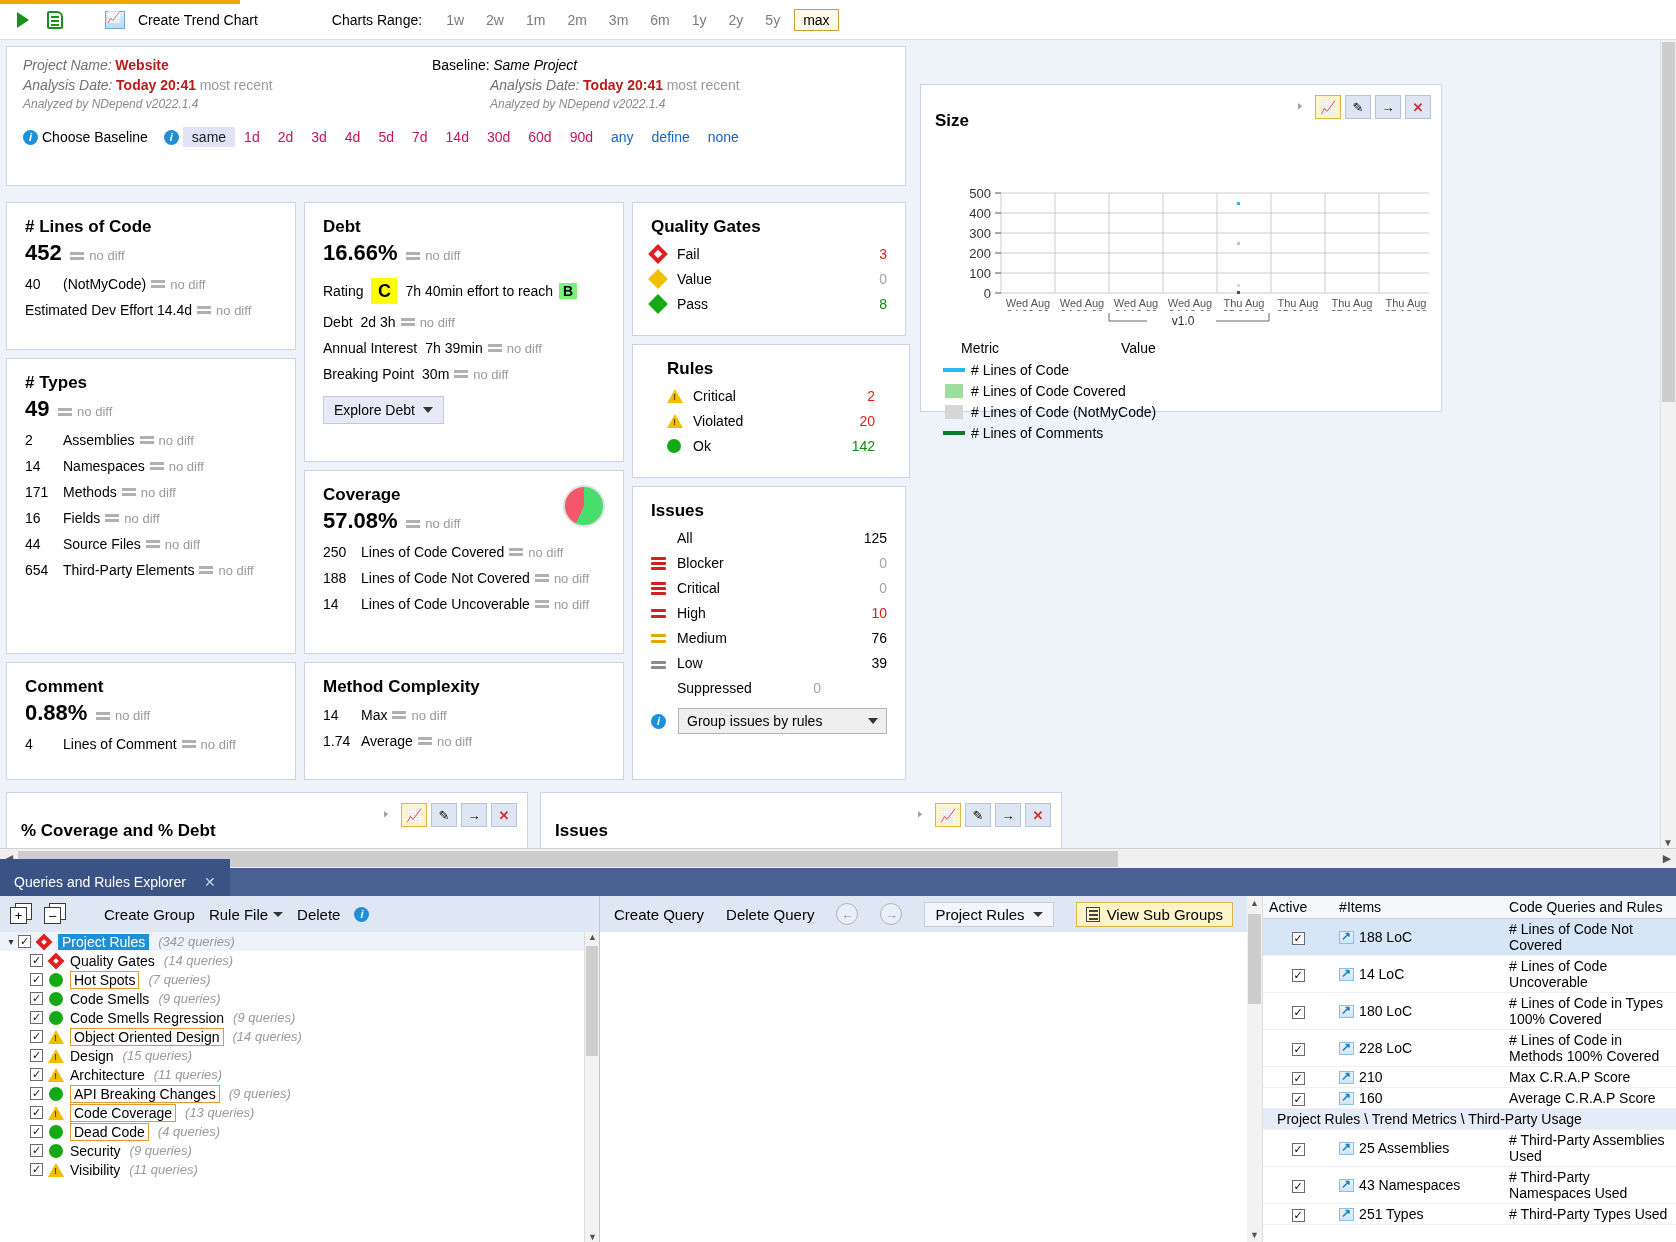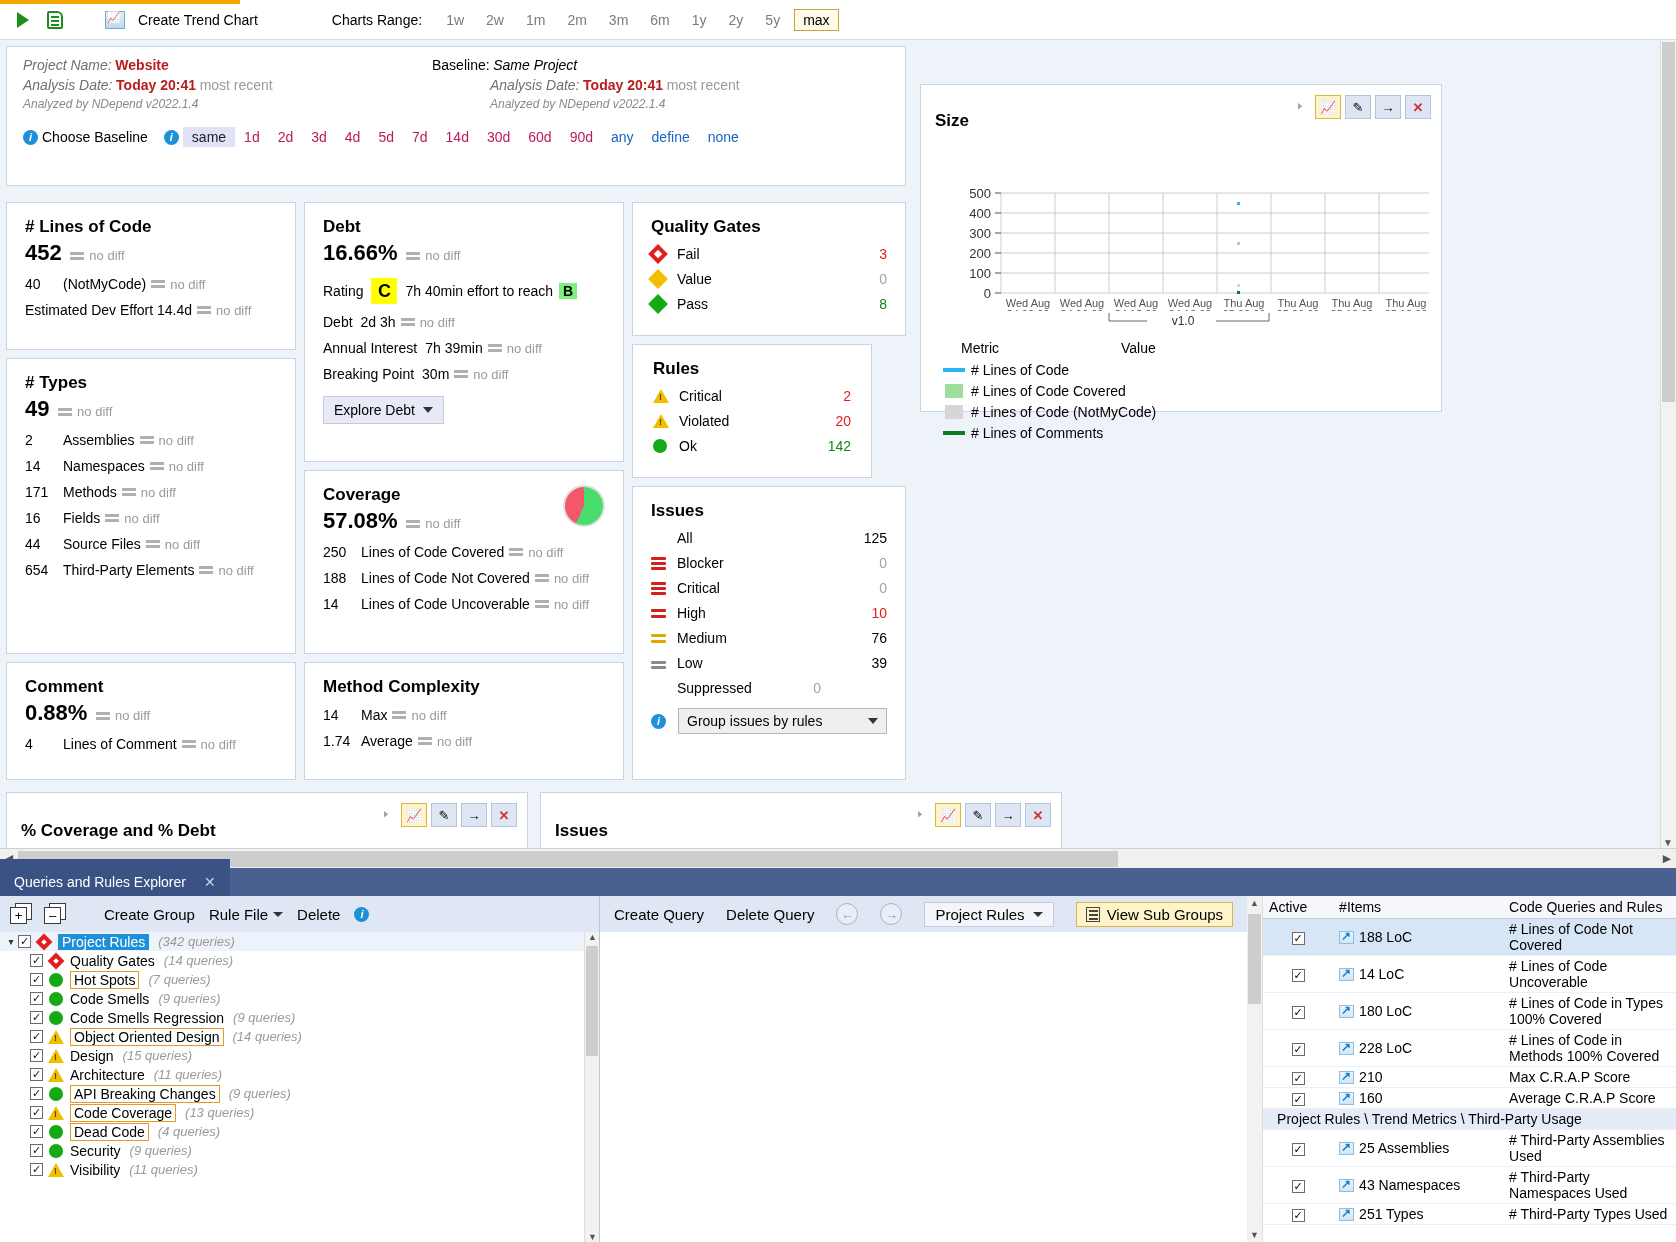--- a/index.html
+++ b/index.html
@@ -72,21 +72,21 @@
   .bl-link { font-size:14px; color:#1565c0; padding:2px 9px; cursor:pointer; }
 
   
   #loc-card   { left: 6px; top: 162px;  width: 290px; height: 148px; padding: 14px 18px; }
   #types-card { left: 6px; top: 318px;  width: 290px; height: 296px; padding: 14px 18px; }
   #cmt-card   { left: 6px; top: 622px;  width: 290px; height: 118px; padding: 14px 18px; }
   #debt-card  { left: 304px; top: 162px; width: 320px; height: 260px; padding: 14px 18px; }
   #cov-card   { left: 304px; top: 430px; width: 320px; height: 184px; padding: 14px 18px; }
   #mc-card    { left: 304px; top: 622px; width: 320px; height: 118px; padding: 14px 18px; }
   #qg-card    { left: 632px; top: 162px; width: 274px; height: 134px; padding: 14px 18px; }
-  #rules-card { left: 632px; top: 304px; width: 240px; height: 134px; padding: 14px 20px; }
+  #rules-card { left: 632px; top: 304px; width: 278px; height: 134px; padding: 14px 34px; }
   #issues-card{ left: 632px; top: 446px; width: 274px; height: 294px; padding: 14px 18px; }
   #size-card  { left: 920px; top: 44px;  width: 522px; height: 328px; padding: 10px 14px; }
   #cov-chart  { left: 6px;   top: 752px; width: 522px; height: 110px; padding: 10px 14px; }
   #iss-chart  { left: 540px; top: 752px; width: 522px; height: 110px; padding: 10px 14px; }
 
   .mrow { display:flex; align-items:center; font-size:14px; margin-top:10px; }
   .mrow .n { min-width: 38px; }
 
   
   .rating-badge { display:inline-block; width:26px; height:26px; line-height:26px; text-align:center;

